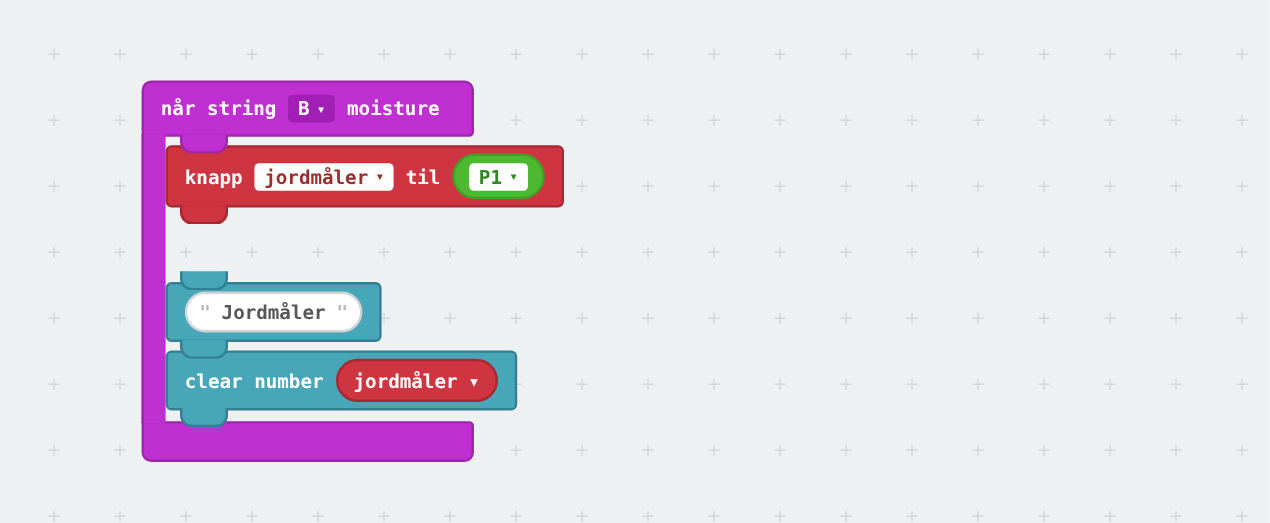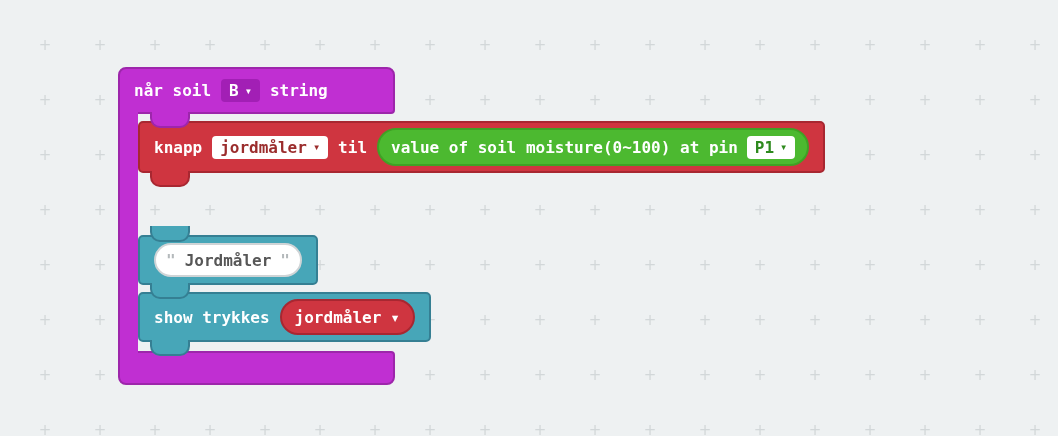--- a/index.html
+++ b/index.html
@@ -258,57 +258,56 @@
       <span style="left: 705px; top: 430px; color: rgb(210, 215, 217);">+</span>
       <span style="left: 760px; top: 430px; color: rgb(210, 215, 217);">+</span>
       <span style="left: 815px; top: 430px; color: rgb(210, 215, 217);">+</span>
       <span style="left: 870px; top: 430px; color: rgb(210, 215, 217);">+</span>
       <span style="left: 925px; top: 430px; color: rgb(210, 215, 217);">+</span>
       <span style="left: 980px; top: 430px; color: rgb(210, 215, 217);">+</span>
       <span style="left: 1035px; top: 430px; color: rgb(210, 215, 217);">+</span>
     </div>
 
   <div class="block hat">
-    <span>når soil</span>
+    <span>når string</span>
     <span class="dd dd-purple">
       <span>B</span>
       <span class="arr">▾</span>
     </span>
-    <span>string</span>
+    <span>moisture</span>
   </div>
   <div class="spine"></div>
   <div class="foot"></div>
 
   <div class="block blk-red">
     <span>knapp</span>
     <span class="dd dd-white-red">
       <span>jordmåler</span>
       <span class="arr">▾</span>
     </span>
     <span>til</span>
     <span class="stadium val-green">
-      <span>value of soil moisture(0~100) at pin</span>
       <span class="dd dd-white-green">
         <span>P1</span>
         <span class="arr">▾</span>
       </span>
     </span>
   </div>
 
 
   <div class="block blk-teal blk-string">
     <span class="stadium val-string">
       <span class="q">"</span>
       <span>Jordmåler</span>
       <span class="q">"</span>
     </span>
   </div>
 
   <div class="block blk-teal blk-number">
-    <span>show trykkes</span>
+    <span>clear number</span>
     <span class="stadium val-redvar">
       <span>jordmåler</span>
       <span class="arr">▾</span>
     </span>
   </div>
 
   <div class="tab tab-purple"></div>
   <div class="tab tab-red"></div>
   <div class="tab tab-teal1"></div>
   <div class="tab tab-teal2"></div>

